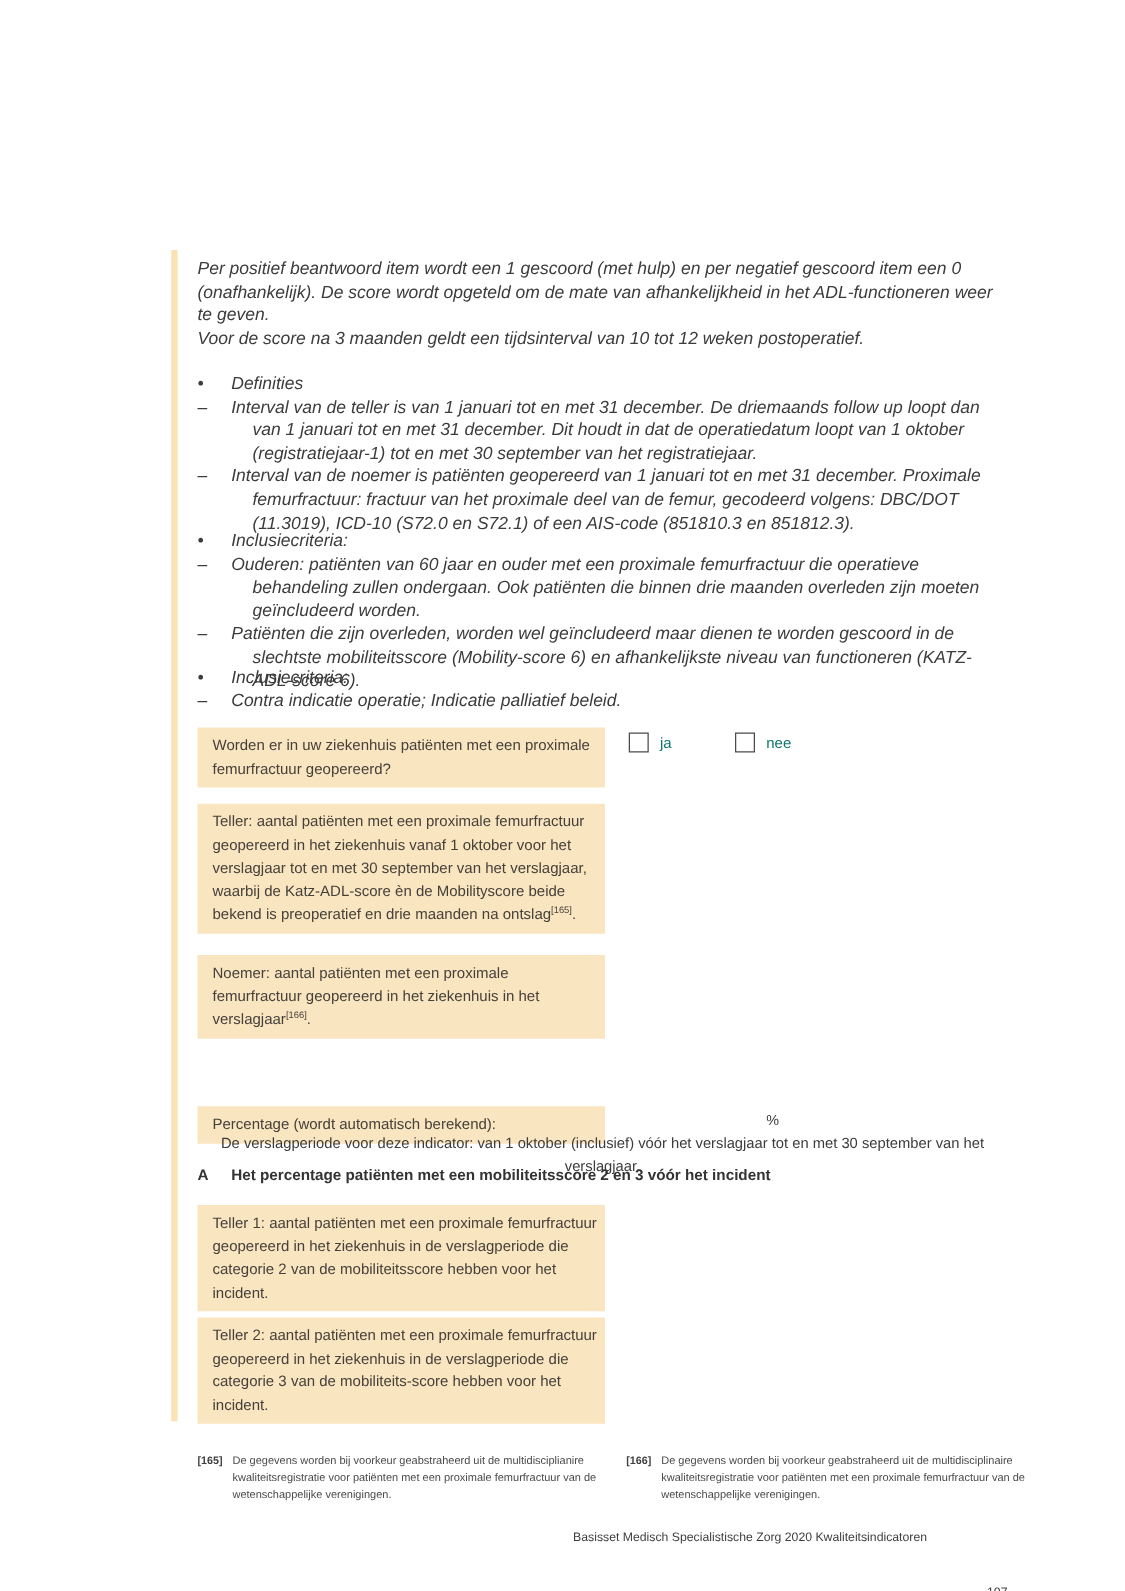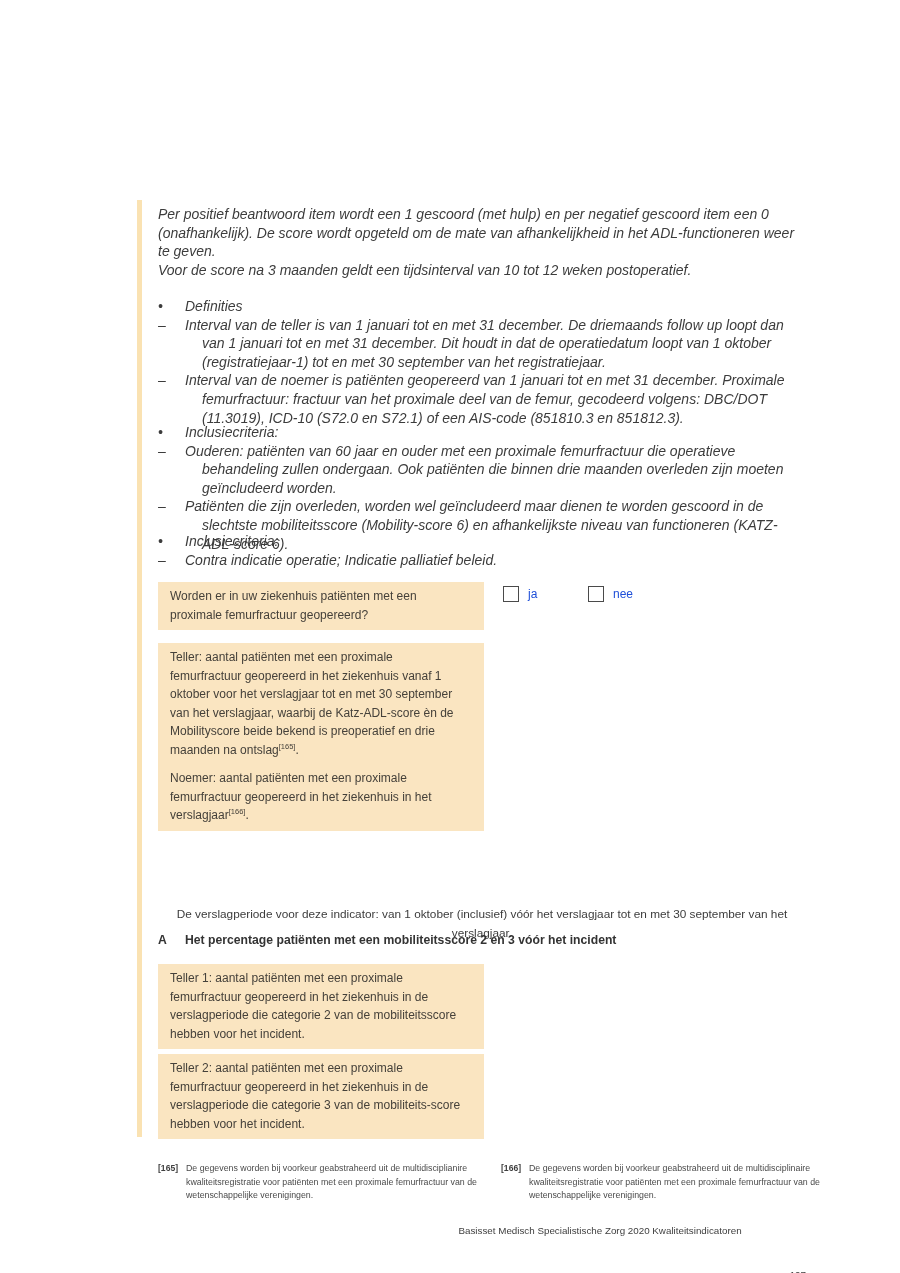--- a/index.html
+++ b/index.html
@@ -11,29 +11,29 @@
   .blk{position:absolute;left:158px;width:648px;}
   
   .ital{font-style:italic;font-size:14px;line-height:18.6px;color:#3c3c3c;}
   .ital p{margin:0;}
   .li{display:flex;}
   .li .marker{width:27px;flex:none;}
   .li .litext{flex:1;padding-left:17px;text-indent:-17px;}
   
   .obox{
     background:#fae5c1;width:326px;box-sizing:border-box;
-    padding:5px 23px 6px 12px;font-size:12px;line-height:18.5px;color:#45413a;
+    padding:5px 4px 6px 12px;font-size:12px;line-height:18.5px;color:#45413a;
   }
   .obox sup{font-size:7.5px;line-height:0;}
   .row{position:relative;}
   .cbgroup{position:absolute;top:4px;display:flex;align-items:center;}
   .cbgroup.ja{left:345px;}
   .cbgroup.nee{left:430px;}
   .cb{display:inline-block;width:14px;height:14px;border:1.2px solid #4a4a4a;background:#ffffff;}
-  .cblabel{margin-left:9px;font-size:12px;color:#1d4ed8;}
+  .cblabel{margin-left:9px;font-size:12px;color:#0f766e;}
   .pct-unit{position:absolute;left:455px;top:6px;font-size:11.5px;color:#3c3c3c;}
   .para{font-size:11.8px;line-height:19px;color:#3c3c3c;}
   .heading{display:flex;font-weight:bold;font-size:12.2px;color:#333;}
   .heading .hletter{width:27px;flex:none;}
   
   .footnotes{position:absolute;left:158px;top:1162px;width:662px;display:flex;}
   .fncol{width:319px;display:flex;}
   .fncol + .fncol{margin-left:24px;}
   .fnlabel{flex:none;width:23px;font-weight:bold;font-size:8.6px;line-height:13.5px;color:#3f3f3f;}
   .fntext{flex:1;margin-left:5px;font-size:8.8px;line-height:13.5px;color:#4a4a4a;}
@@ -111,20 +111,26 @@
       <span>Teller: aantal patiënten met een proximale femurfractuur geopereerd in het ziekenhuis vanaf 1 oktober voor het verslagjaar tot en met 30 september van het verslagjaar, waarbij de Katz-ADL-score èn de Mobilityscore beide bekend is preoperatief en drie maanden na ontslag</span><sup>[165]</sup><span>.</span>
     </div>
   </div>
 
   <div class="blk" style="top:764px;">
     <div class="obox">
       <span>Noemer: aantal patiënten met een proximale femurfractuur geopereerd in het ziekenhuis in het verslagjaar</span><sup>[166]</sup><span>.</span>
     </div>
   </div>
 
+  <div class="blk row" style="top:837px;">
+    <div class="obox">
+      <span>Percentage (wordt automatisch berekend):</span>
+    </div>
+    <span class="pct-unit">%</span>
+  </div>
 
   <div class="blk para" style="top:905px;text-align:center;">
     <span>De verslagperiode voor deze indicator: van 1 oktober (inclusief) vóór het verslagjaar tot en met 30 september van het verslagjaar.</span>
   </div>
 
   <div class="blk heading" style="top:933px;">
     <span class="hletter">A</span>
     <span>Het percentage patiënten met een mobiliteitsscore 2 en 3 vóór het incident</span>
   </div>
 

